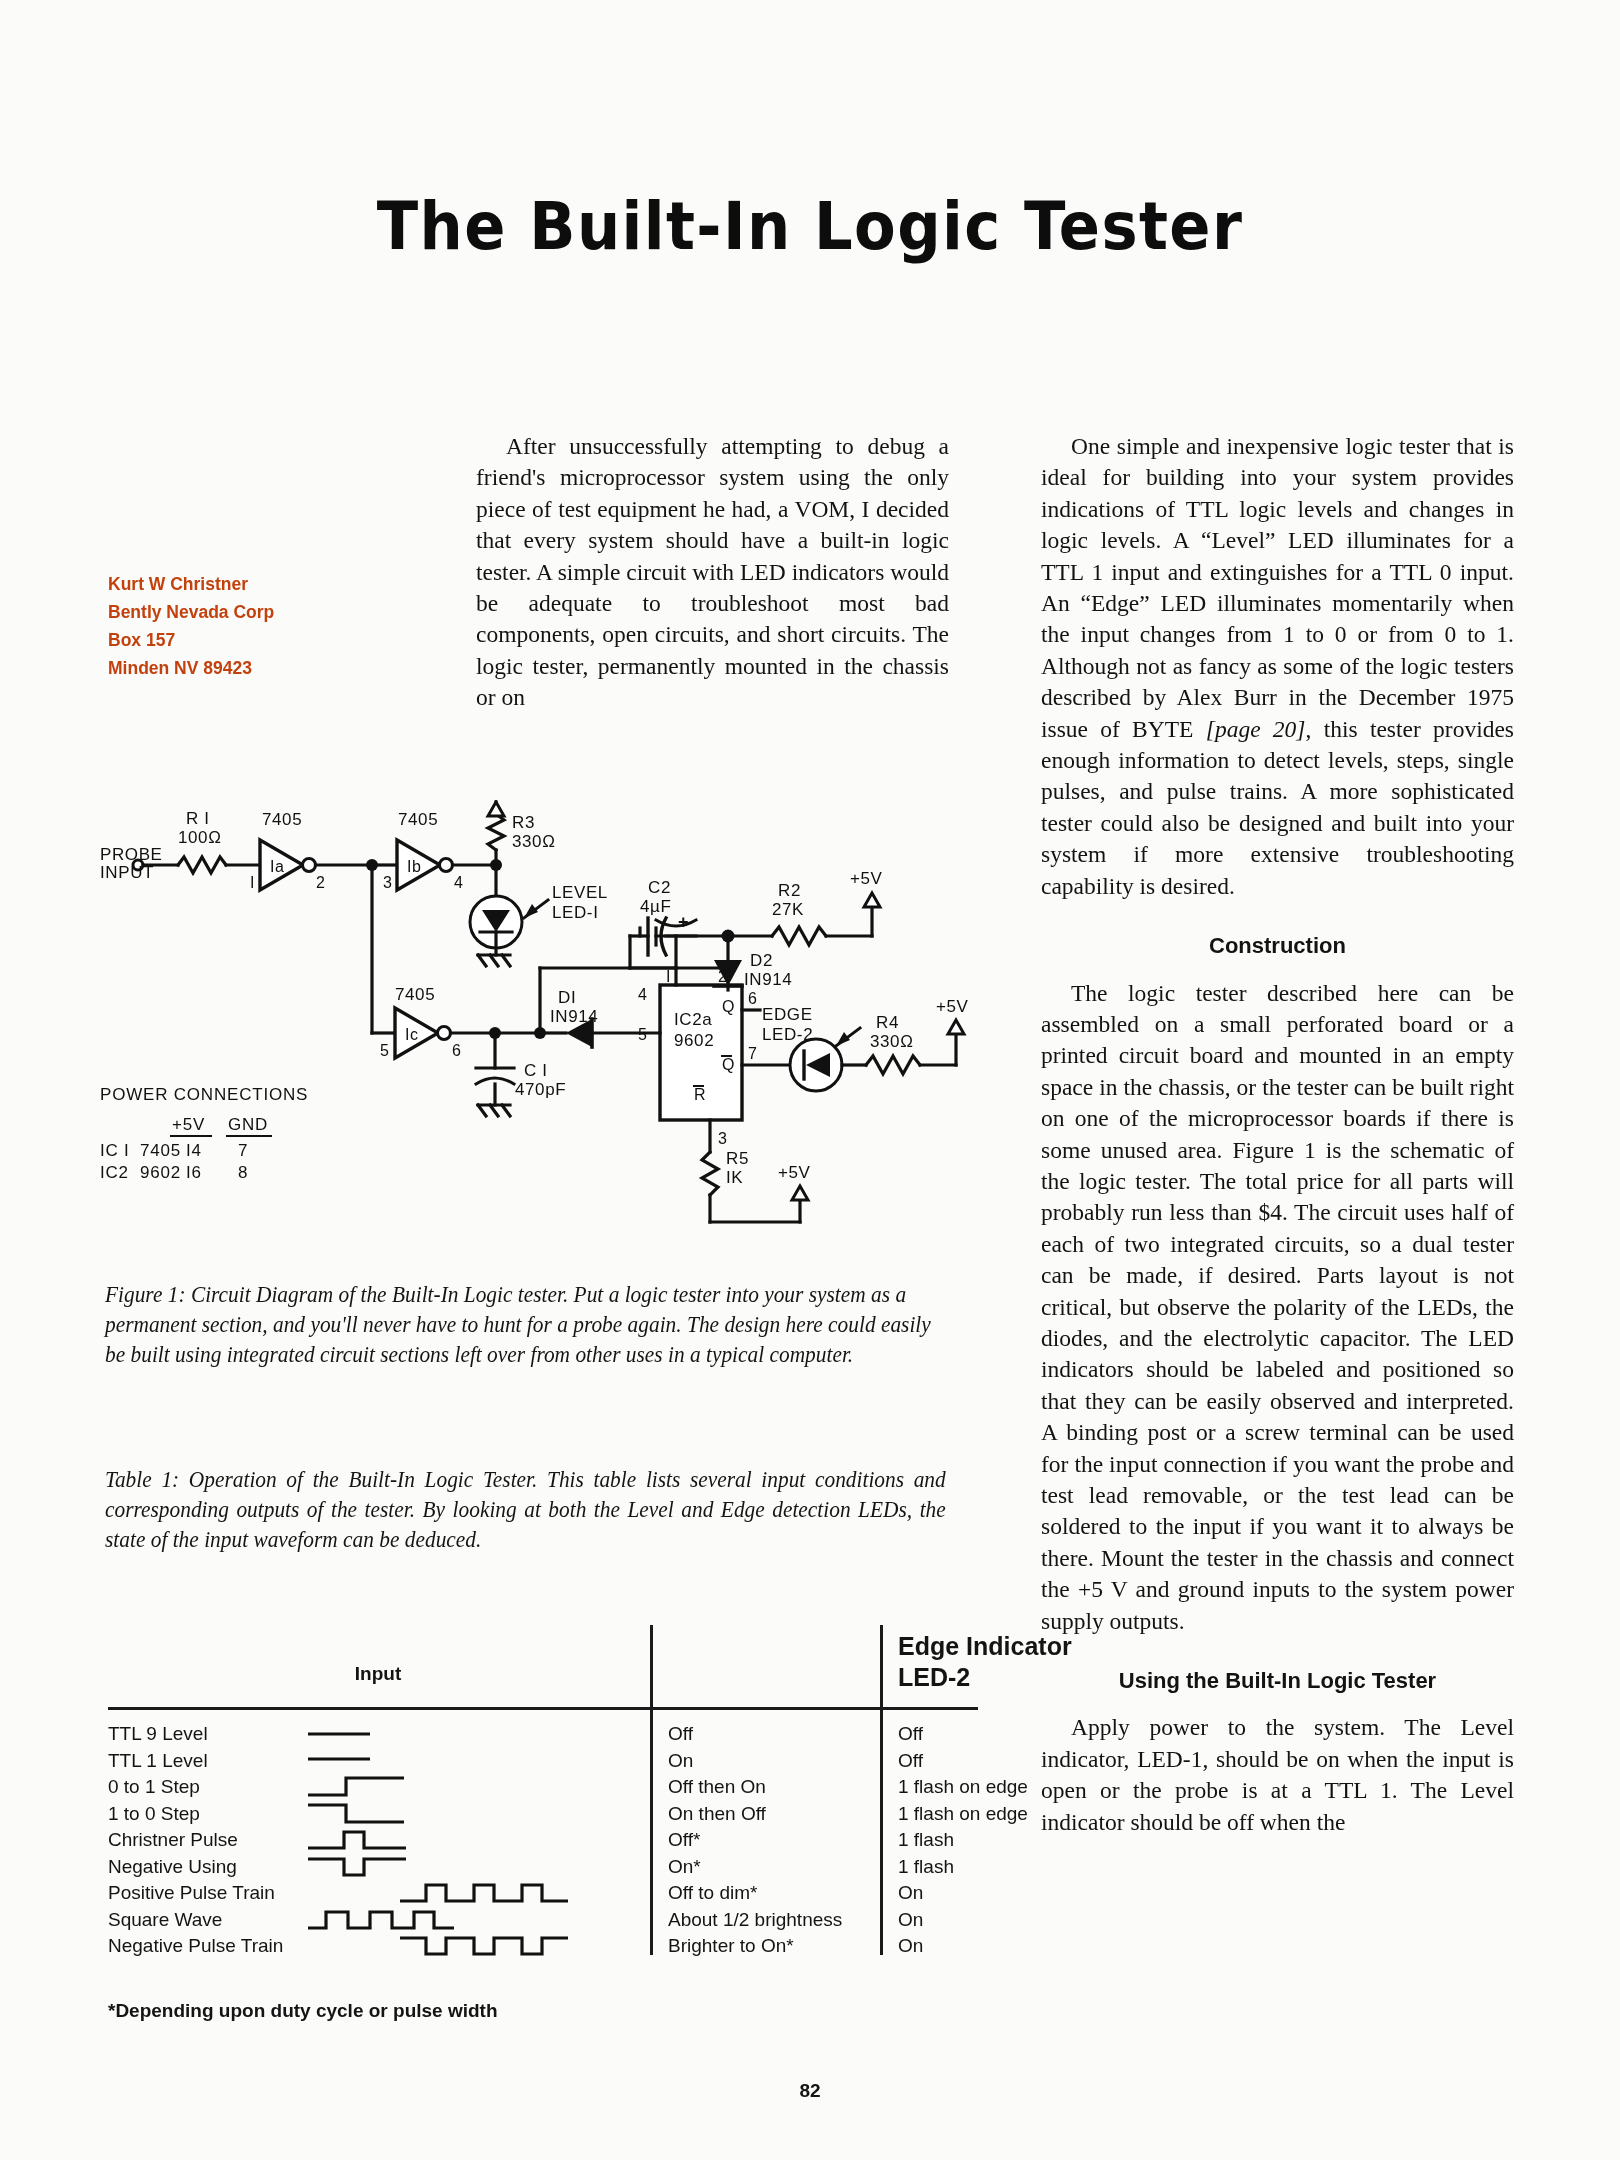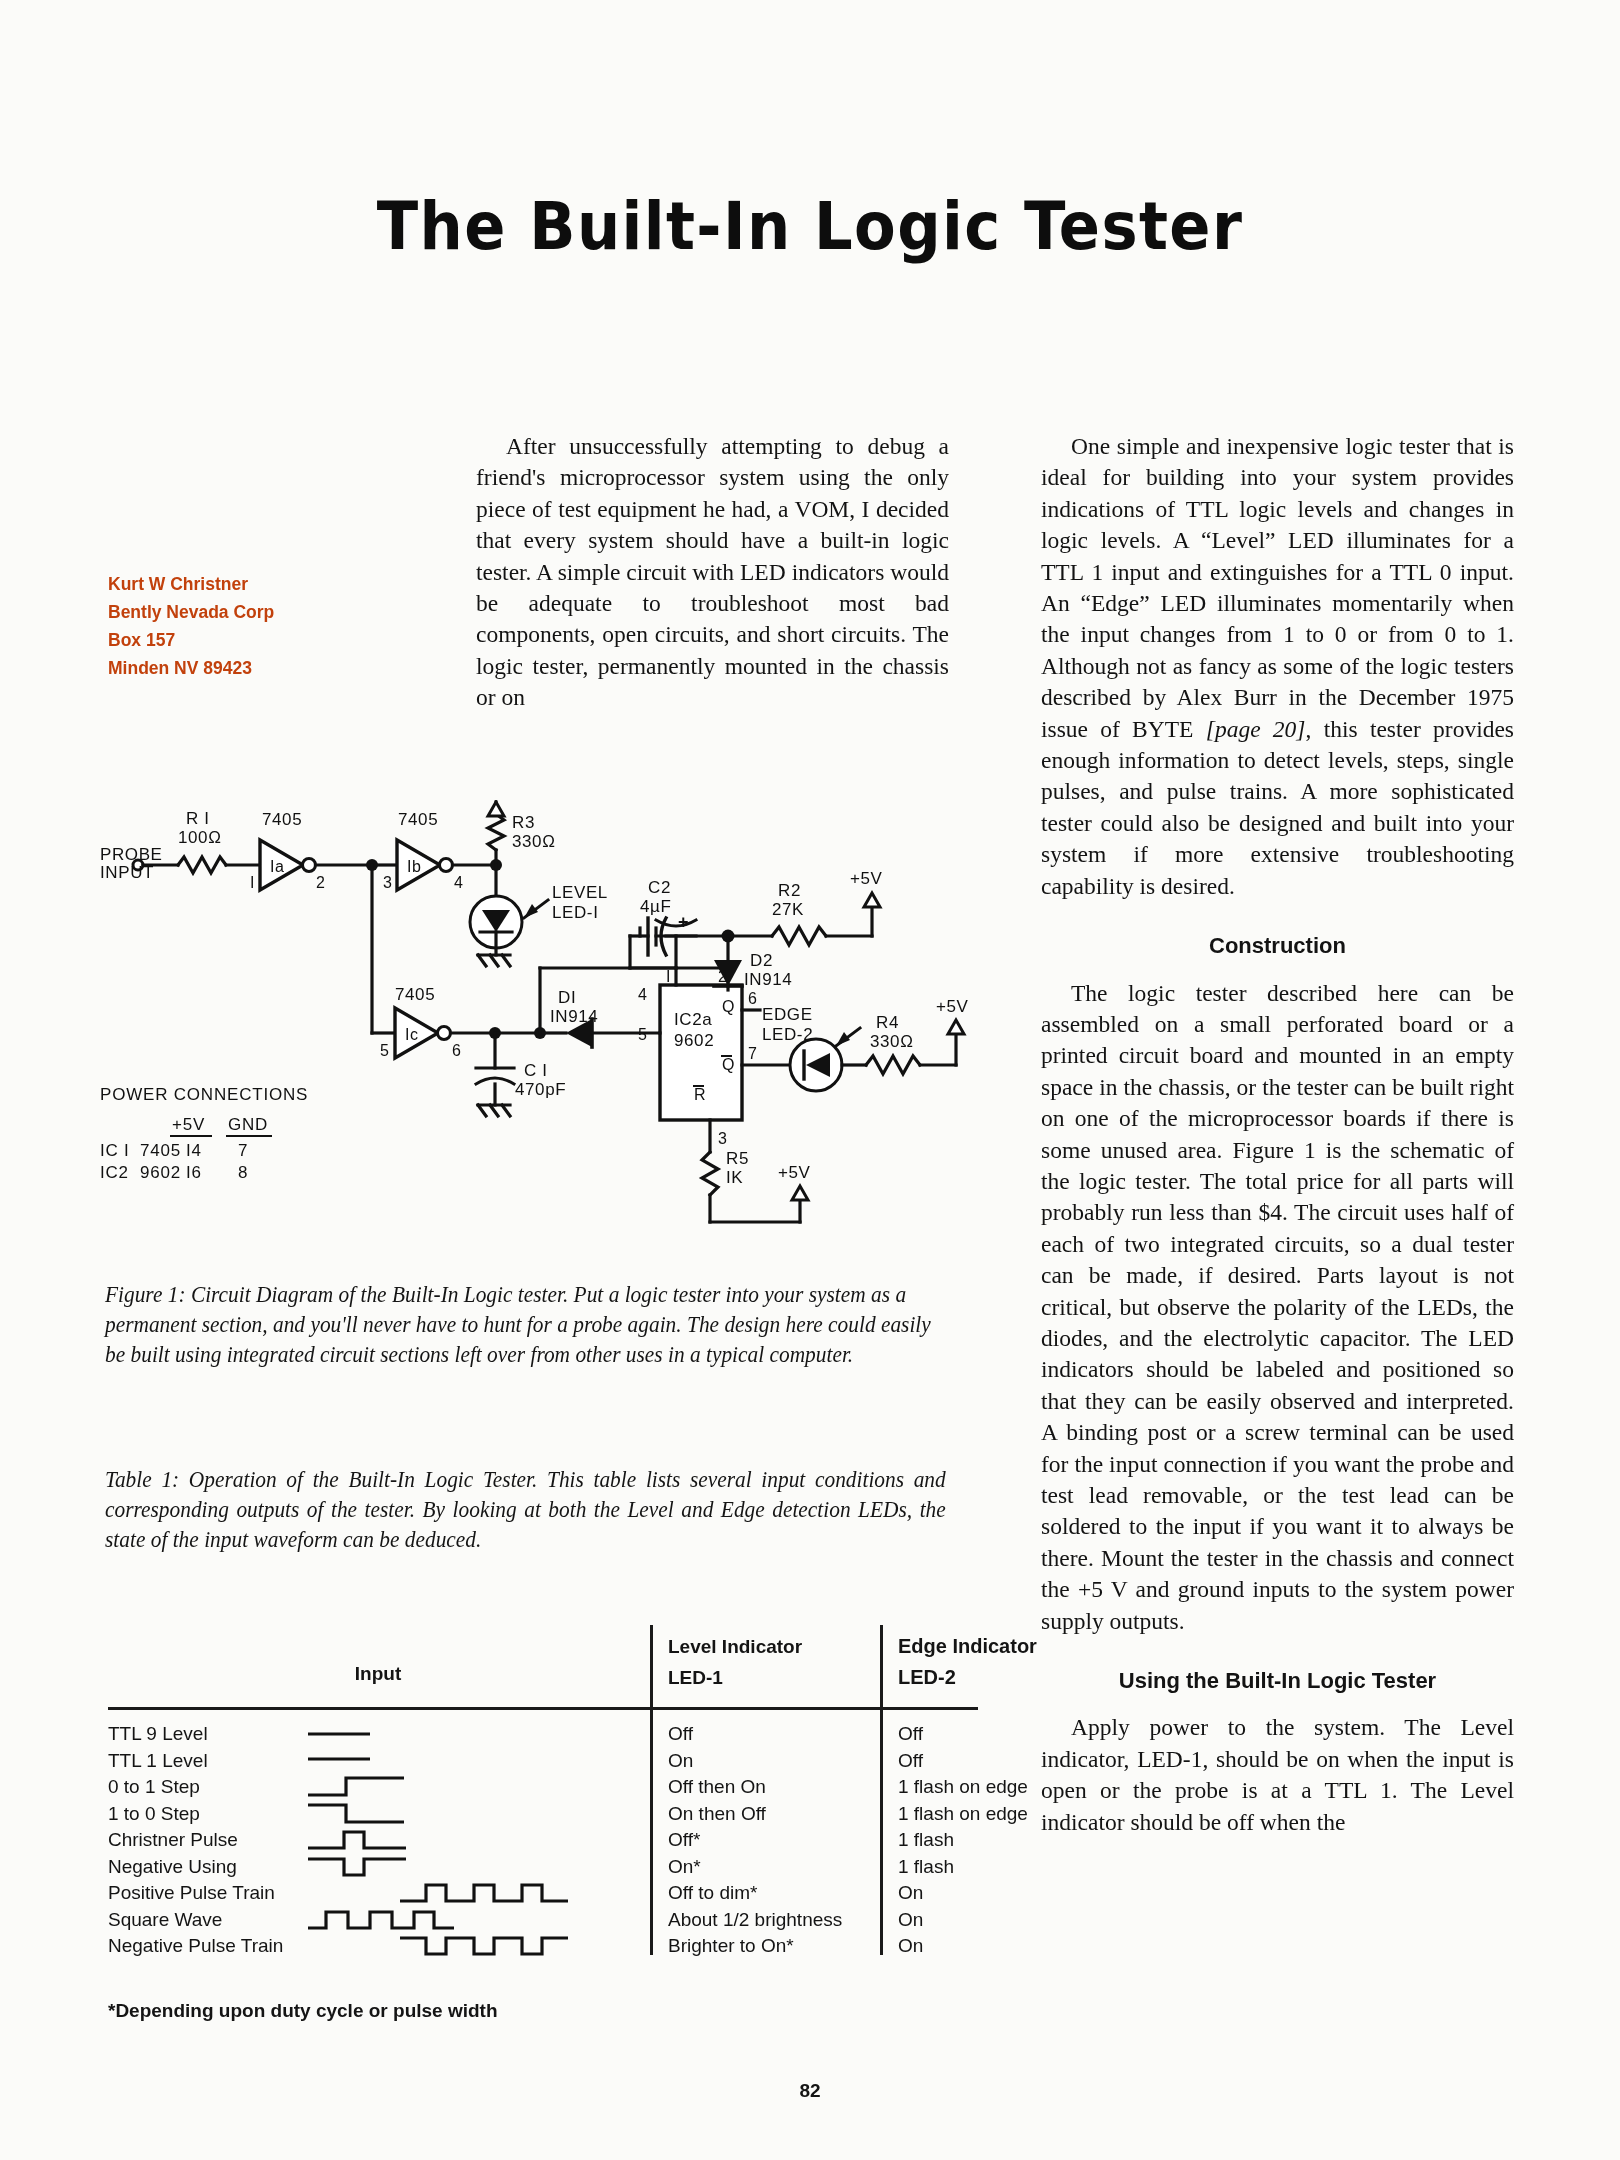--- a/index.html
+++ b/index.html
@@ -139,21 +139,21 @@
     font-weight: bold;
     font-size: 19px;
     line-height: 31px;
   }
   .th-edge {
     position: absolute;
     left: 790px; top: 6px; width: 230px;
     text-align: left;
     font-family: "Liberation Sans", sans-serif;
     font-weight: bold;
-    font-size: 20px;
+    font-size: 25px;
     line-height: 31px;
   }
   .th-level .c, .th-edge .c { display:block; }
   .vrule1 { position: absolute; left: 542px; top: 0px;  width: 2.5px; height: 330px; background: #1a1a1a; }
   .vrule2 { position: absolute; left: 772px; top: 0px;  width: 2.5px; height: 330px; background: #1a1a1a; }
   .hrule  { position: absolute; left: 0; top: 82px; width: 870px; height: 3px; background: #1a1a1a; }
 
   .rows { position: absolute; left: 0; top: 96px; width: 870px; }
   .trow {
     position: relative;
@@ -443,24 +443,20 @@
 
   <div class="table-caption">Table 1: Operation of the Built-In Logic Tester. This table lists several input conditions and corresponding outputs of the tester. By looking at both the Level and Edge detection LEDs, the state of the input waveform can be deduced.</div>
 
   <div class="tbl">
     <div class="vrule1"></div>
     <div class="vrule2"></div>
     <div class="hrule"></div>
 
     <div class="tbl-head">
       <div class="th-input">Input</div>
-      <div class="th-level">
-        <span class="c">Level Indicator</span>
-        <span class="c">LED-1</span>
-      </div>
       <div class="th-edge">
         <span class="c">Edge Indicator</span>
         <span class="c">LED-2</span>
       </div>
     </div>
 
     <div class="rows">
 
       <div class="trow">
         <div class="cell-label">TTL  9  Level</div>

